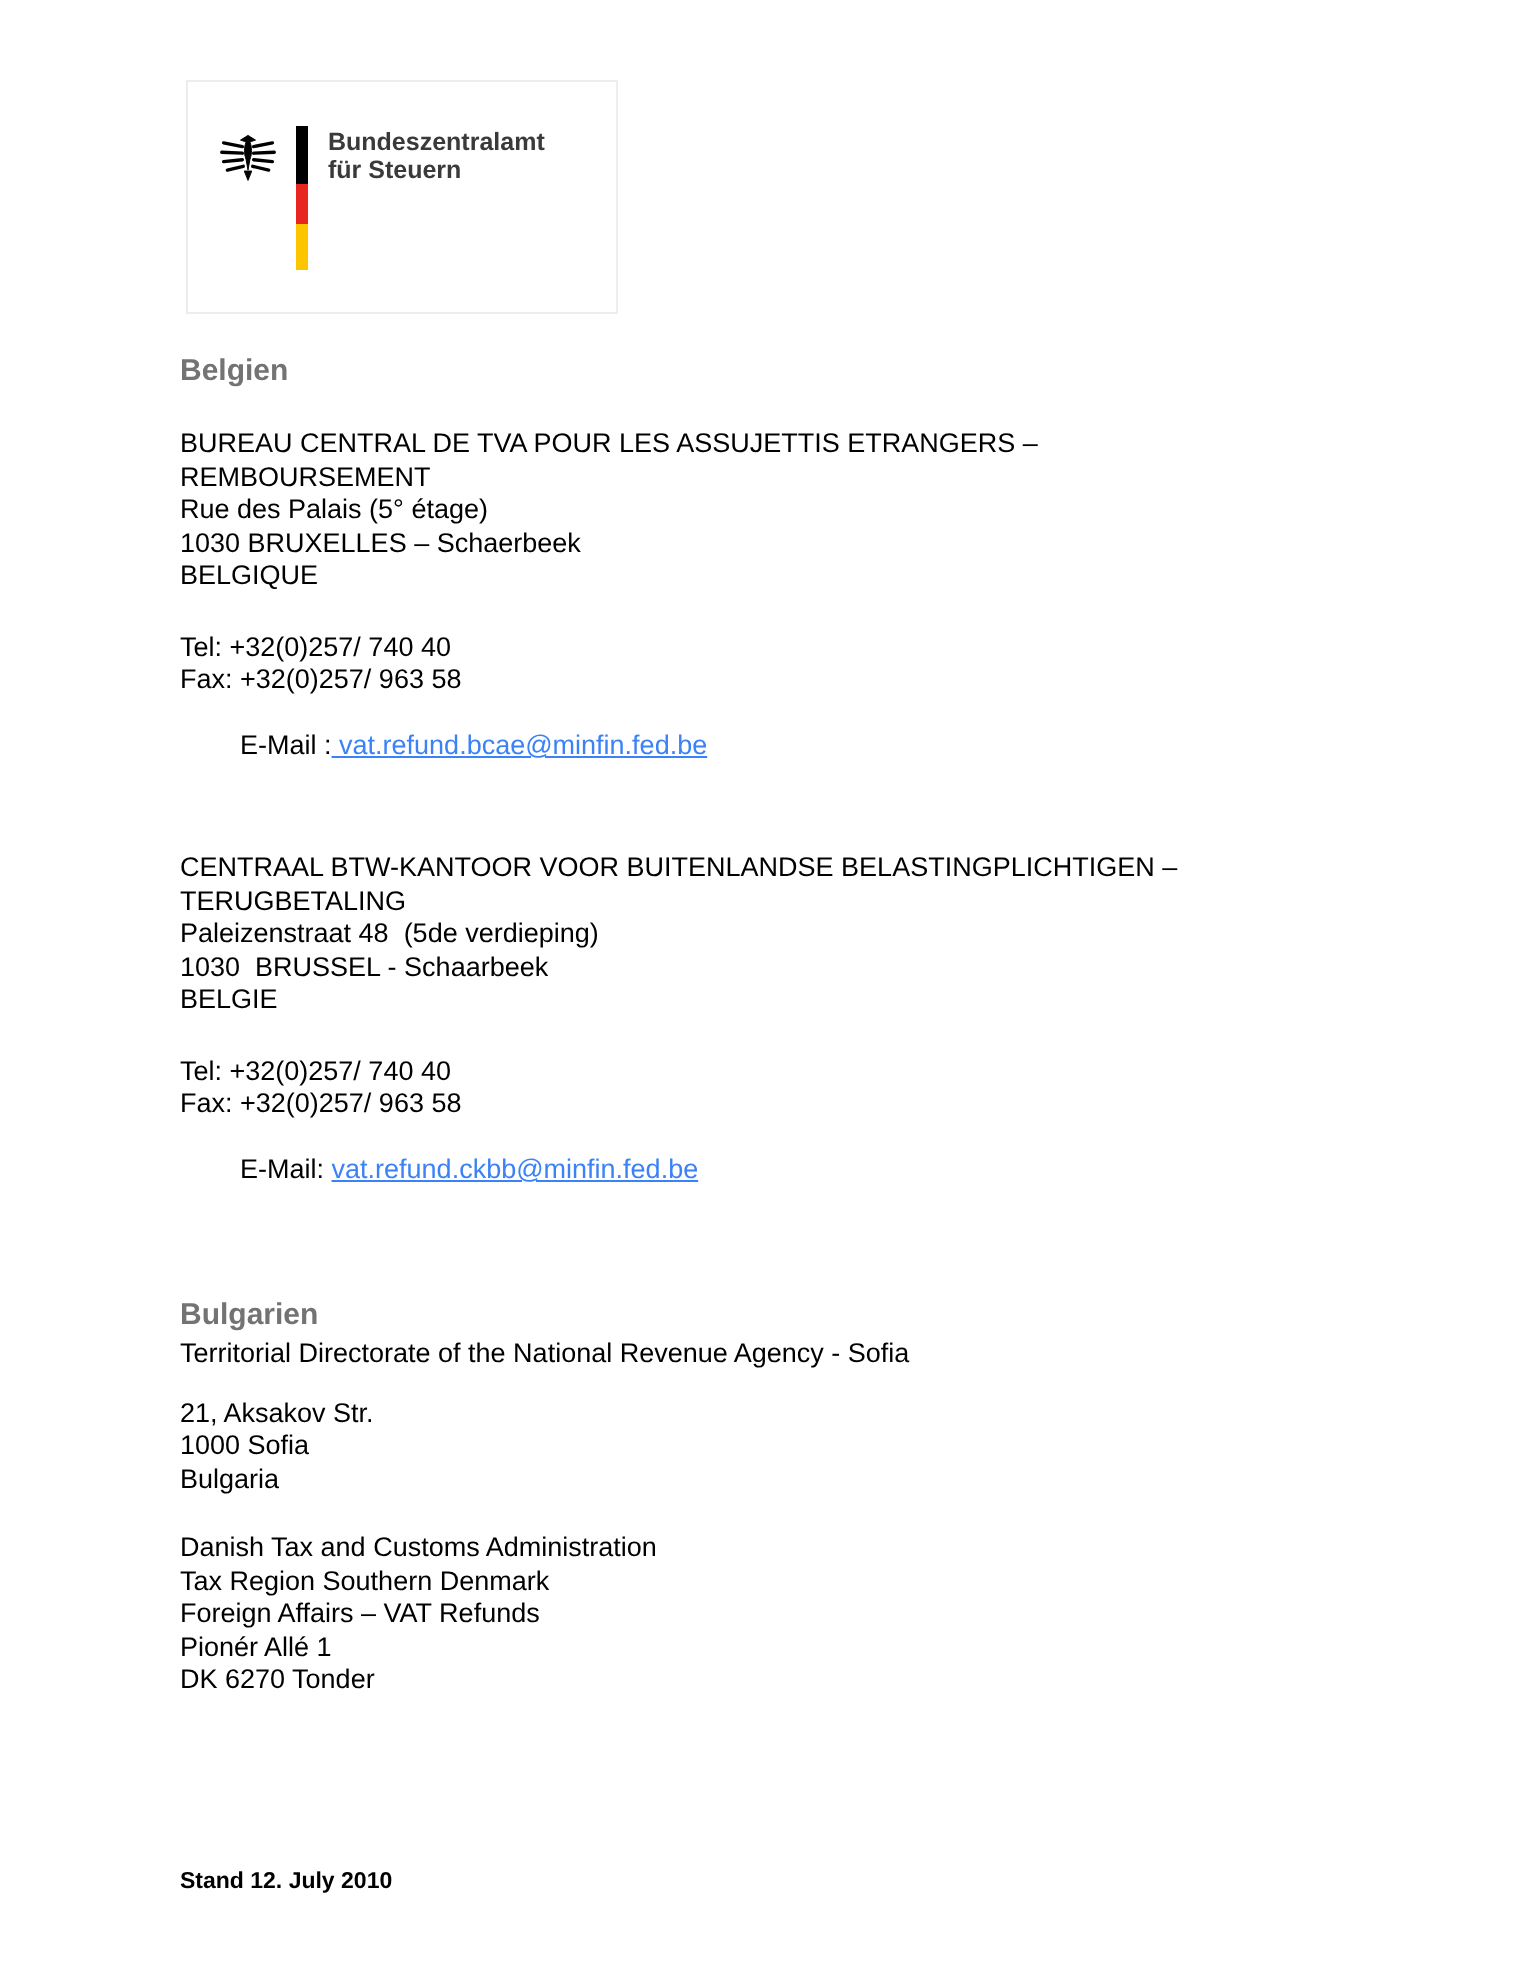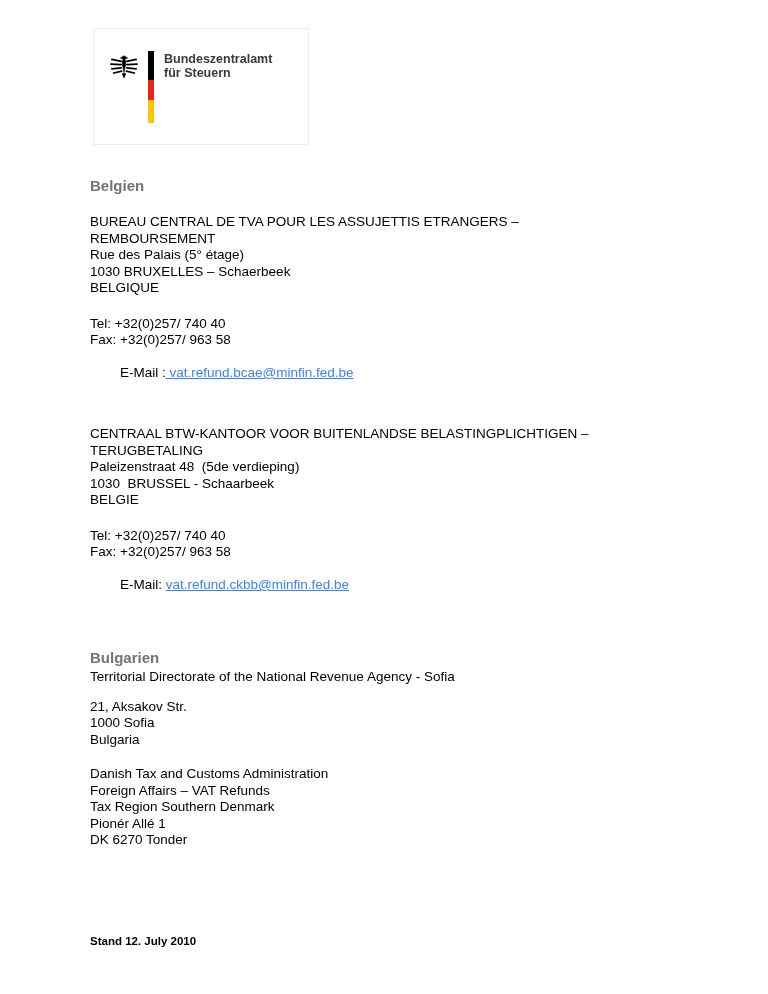--- a/index.html
+++ b/index.html
@@ -9,21 +9,21 @@
     height:994px;
     background:#ffffff;
     font-family:"Liberation Sans", "DejaVu Sans", sans-serif;
     color:#000000;
     overflow:hidden;
   }
 
   
   .logo-block {
     position:absolute;
-    left:93px; top:28px;
+    left:93px; top:40px;
     width:216px; height:117px;
     box-sizing:border-box;
     border:1px solid #ededed;
     display:flex;
     align-items:flex-start;
     padding:22px 0 0 15px;
     background:#ffffff;
   }
   .eagle { width:30px; height:30px; flex:0 0 auto; }
   .flag-stripe {
@@ -160,22 +160,22 @@
 
     <div class="block bulg-addr">
       <div class="line">21, Aksakov Str.</div>
       <div class="line">1000 Sofia</div>
       <div class="line">Bulgaria</div>
     </div>
 
 
     <div class="block dk-addr">
       <div class="line">Danish Tax and Customs Administration</div>
+      <div class="line">Tax Region Southern Denmark</div>
       <div class="line">Foreign Affairs – VAT Refunds</div>
-      <div class="line">Tax Region Southern Denmark</div>
       <div class="line">Pionér Allé 1</div>
       <div class="line">DK 6270 Tonder</div>
     </div>
 
 
   </div>
 
   <div class="footer-stand">Stand 12. July 2010</div>
 
 </div>

